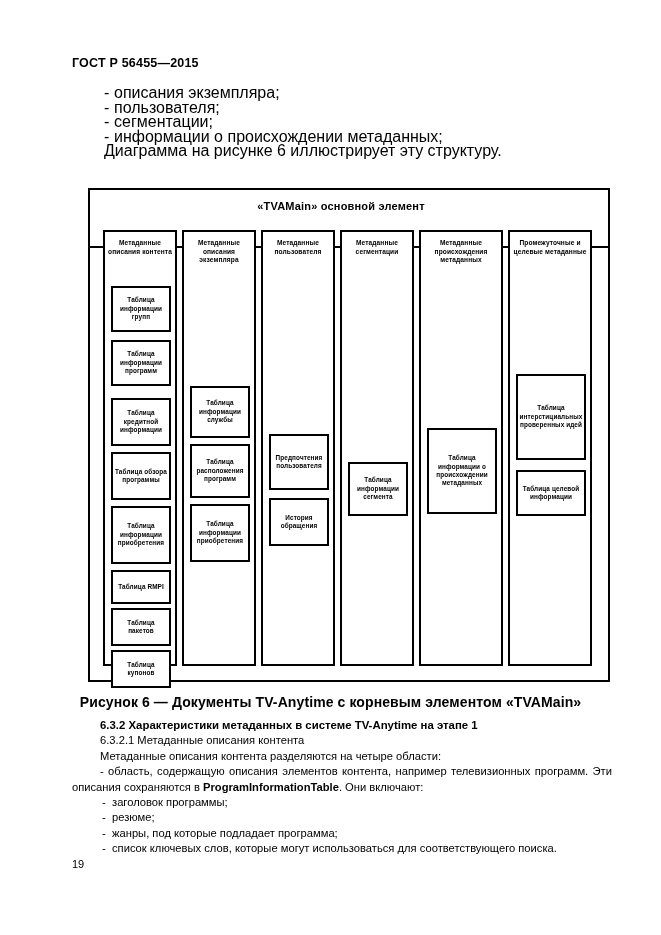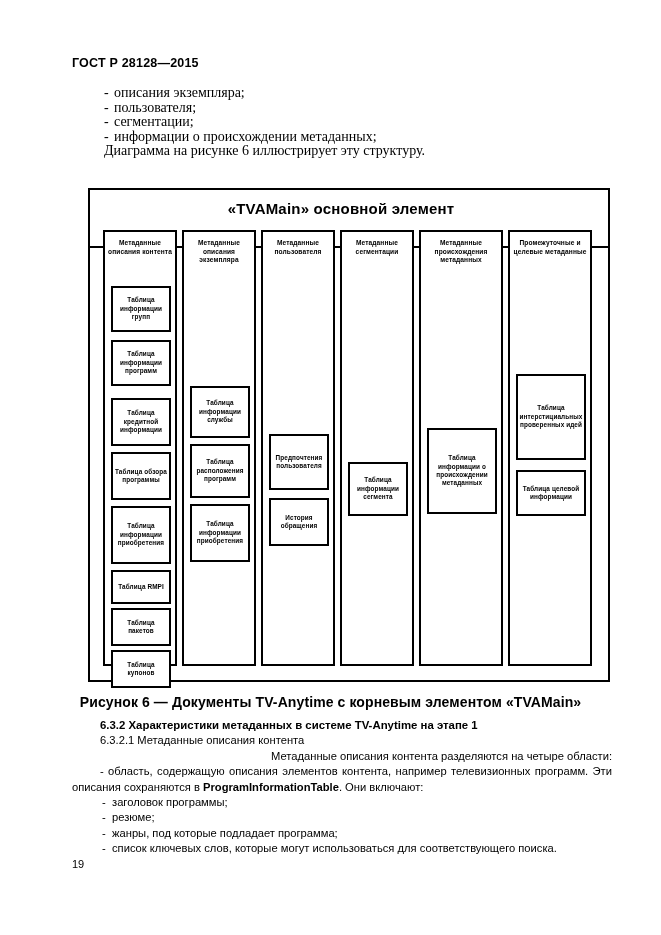--- a/index.html
+++ b/index.html
@@ -30,23 +30,22 @@
     font-weight: bold;
     letter-spacing: 0.2px;
   }
 
   
   .intro {
     position: absolute;
     left: 104px;
     top: 86px;
     width: 500px;
-    font-size: 14px;
+    font-size: 16px;
     line-height: 14.6px;
-    font-family: Liberation Serif, serif;
   }
   .intro .li { white-space: nowrap; }
   .intro .li .dash { display: inline-block; width: 10px; }
   .intro .tail { margin-top: 0px; }
 
   
   .figure {
     position: absolute;
     left: 88px;
     top: 188px;
@@ -60,21 +59,21 @@
     height: 494px;
     border: 2px solid #000;
     box-sizing: border-box;
     background: #fff;
   }
   .root-title {
     position: absolute;
     left: 0; top: 12px;
     width: 506px;
     text-align: center;
-    font-size: 15px;
+    font-size: 11px;
     font-weight: bold;
     letter-spacing: .2px;
   }
 
   
   .col {
     position: absolute;
     top: 42px;
     width: 71px;
     height: 436px;
@@ -141,21 +140,21 @@
     width: 540px;
     font-size: 11.2px;
     line-height: 15.4px;
   }
   .body .h3 {
     font-weight: bold;
     margin-left: 28px;
     font-size: 11.4px;
   }
   .body .h4 { margin-left: 28px; }
-  .body .p  { margin-left: 28px; text-align: right; }
+  .body .p  { margin-left: 28px; }
   .body .just {
     text-align: justify;
     text-indent: 28px;
     margin-left: 0;
   }
   .body .bullet {
     margin-left: 30px;
   }
   .body .bullet .dash { display: inline-block; width: 10px; }
   .body b { font-weight: bold; }
@@ -165,21 +164,21 @@
     left: 72px;
     top: 858px;
     font-size: 11px;
   }
 </style>
 </head>
 <body>
 
 <div class="page">
 
-  <div class="doc-header">ГОСТ Р 28128—2015</div>
+  <div class="doc-header">ГОСТ Р 56455—2015</div>
 
   <div class="intro">
     <div class="li"><span class="dash">-</span><span>описания экземпляра;</span></div>
     <div class="li"><span class="dash">-</span><span>пользователя;</span></div>
     <div class="li"><span class="dash">-</span><span>сегментации;</span></div>
     <div class="li"><span class="dash">-</span><span>информации о происхождении метаданных;</span></div>
     <div class="tail">Диаграмма на рисунке 6 иллюстрирует эту структуру.</div>
   </div>
 
   <div class="figure">

